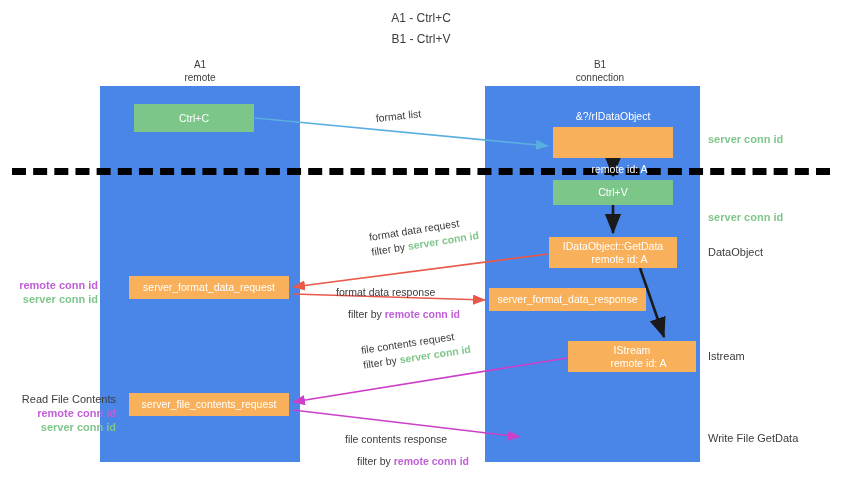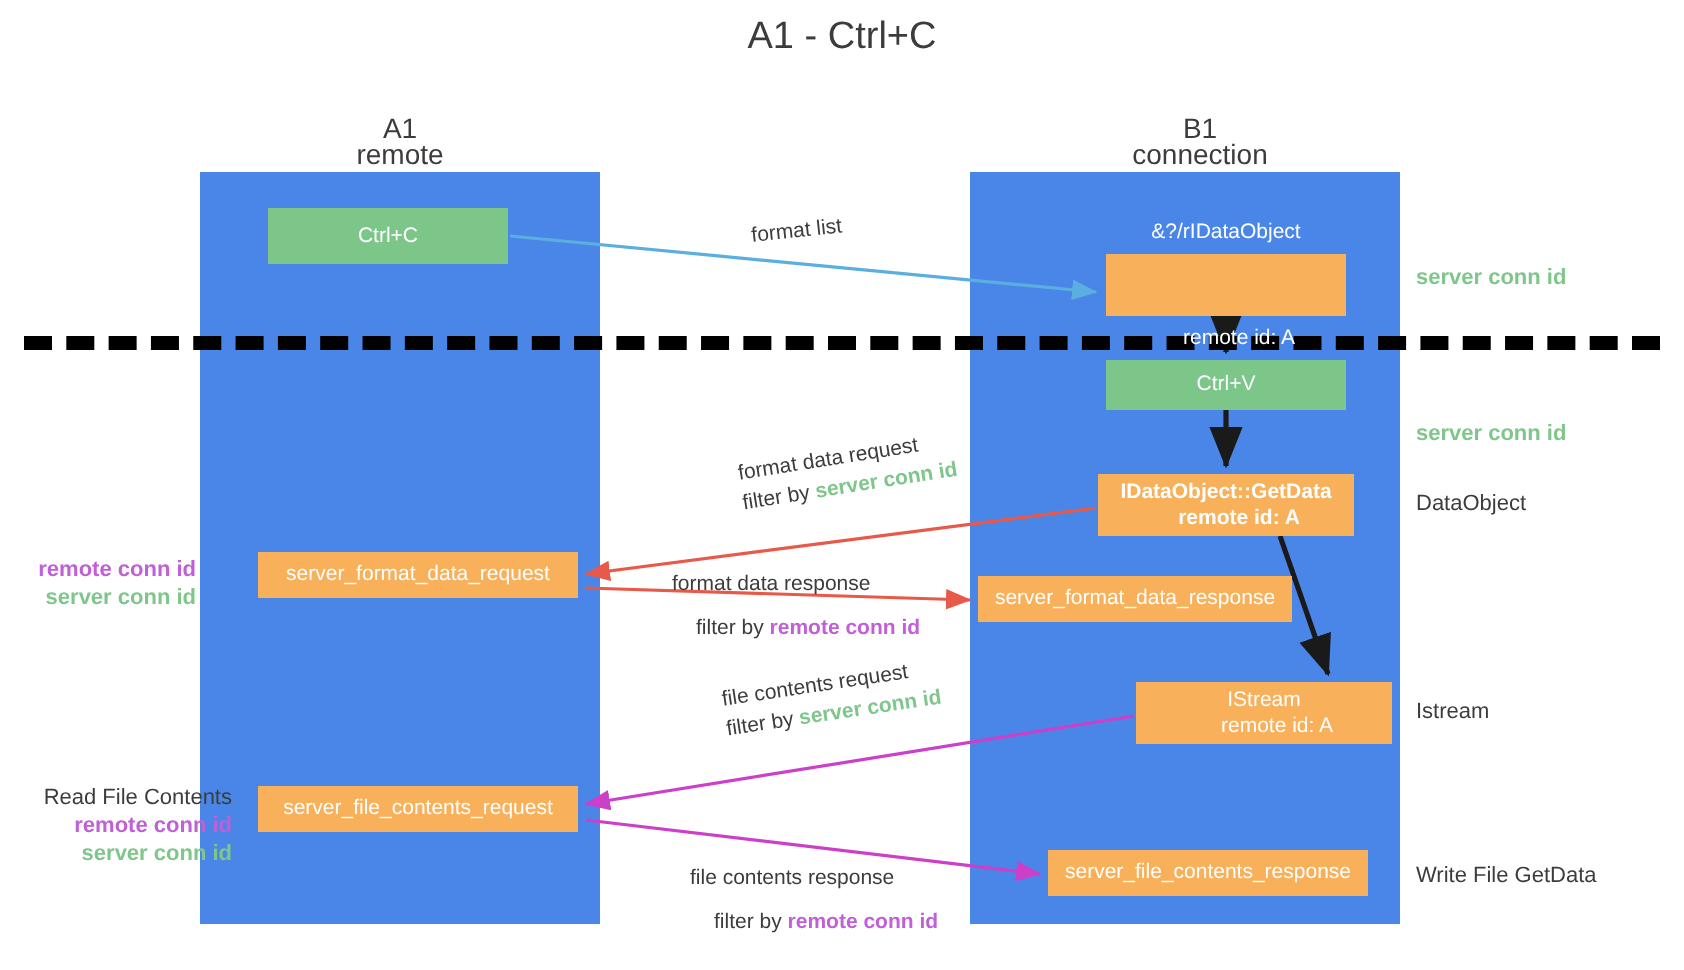--- a/index.html
+++ b/index.html
@@ -10,26 +10,26 @@
     color:#3c3c3c;
     overflow:hidden;
     position:relative;
   }
   #stage{position:absolute;left:0;top:0;width:842px;height:485px;}
   .abs{position:absolute;}
 
   
   #title{
     left:0;top:8px;width:842px;text-align:center;
-    font-size:19px;line-height:21px;color:#3c3c3c;
+    font-size:12px;line-height:21px;color:#3c3c3c;
   }
 
   
   .col-head{
-    text-align:center;font-size:14px;line-height:13px;color:#3c3c3c;
+    text-align:center;font-size:10px;line-height:13px;color:#3c3c3c;
   }
   #head-a1{left:130px;top:58px;width:140px;}
   #head-b1{left:530px;top:58px;width:140px;}
 
   
   .lane{background:#4a86e8;}
   #lane-a1{left:100px;top:86px;width:200px;height:376px;}
   #lane-b1{left:485px;top:86px;width:215px;height:376px;}
 
   
@@ -48,21 +48,21 @@
     text-align:center;
     padding:2px 12px;
   }
   .node.green{background:#76c893;background:#7cc68a;}
   .node.orange{background:#f9ad5a;background:#f9b05a;}
   .node .ln2{font-size:10.5px;margin-left:13px;}
 
   #n-ctrlc{left:134px;top:104px;width:120px;height:28px;}
   #n-idataobject{left:553px;top:127px;width:120px;height:31px;gap:40px;}
   #n-ctrlv{left:553px;top:180px;width:120px;height:25px;}
-  #n-getdata{left:549px;top:237px;width:128px;height:31px;font-weight:bold;}
+  #n-getdata{left:549px;top:237px;width:128px;height:31px;}
   #n-istream{left:568px;top:341px;width:128px;height:31px;}
   #n-fmt-req{left:129px;top:276px;width:160px;height:23px;}
   #n-fmt-resp{left:489px;top:288px;width:157px;height:23px;}
   #n-file-req{left:129px;top:393px;width:160px;height:23px;}
   #n-file-resp{left:524px;top:425px;width:160px;height:23px;}
 
   
   .side{font-size:11px;line-height:14px;}
   .green-t{color:#7fc68b;font-weight:bold;}
   .purple-t{color:#c05fd8;font-weight:bold;}
@@ -94,20 +94,21 @@
 </head>
 <body>
 
 <div id="stage">
 
   <div class="abs lane" id="lane-a1"></div>
   <div class="abs lane" id="lane-b1"></div>
 
   <div class="abs" id="title">
     <div>A1 - Ctrl+C</div>
+    <div>B1 - Ctrl+V</div>
   </div>
 
   <div class="abs col-head" id="head-a1">
     <div>A1</div>
     <div>remote</div>
   </div>
   <div class="abs col-head" id="head-b1">
     <div>B1</div>
     <div>connection</div>
   </div>
@@ -175,23 +176,20 @@
   </div>
 
   <div class="abs node orange" id="n-file-req">
     <span>server_file_contents_request</span>
   </div>
 
   <div class="abs node orange" id="n-fmt-resp">
     <span>server_format_data_response</span>
   </div>
 
-  <div class="abs node orange" id="n-file-resp">
-    <span>server_file_contents_response</span>
-  </div>
 
   <div class="abs ann" id="ann-formatlist">
     <span>format list</span>
   </div>
 
   <div class="abs ann" id="ann-fmt-req">
     <div class="l1">format data request</div>
     <div class="l2">
       <span>filter by </span><b class="green-t">server conn id</b>
     </div>

